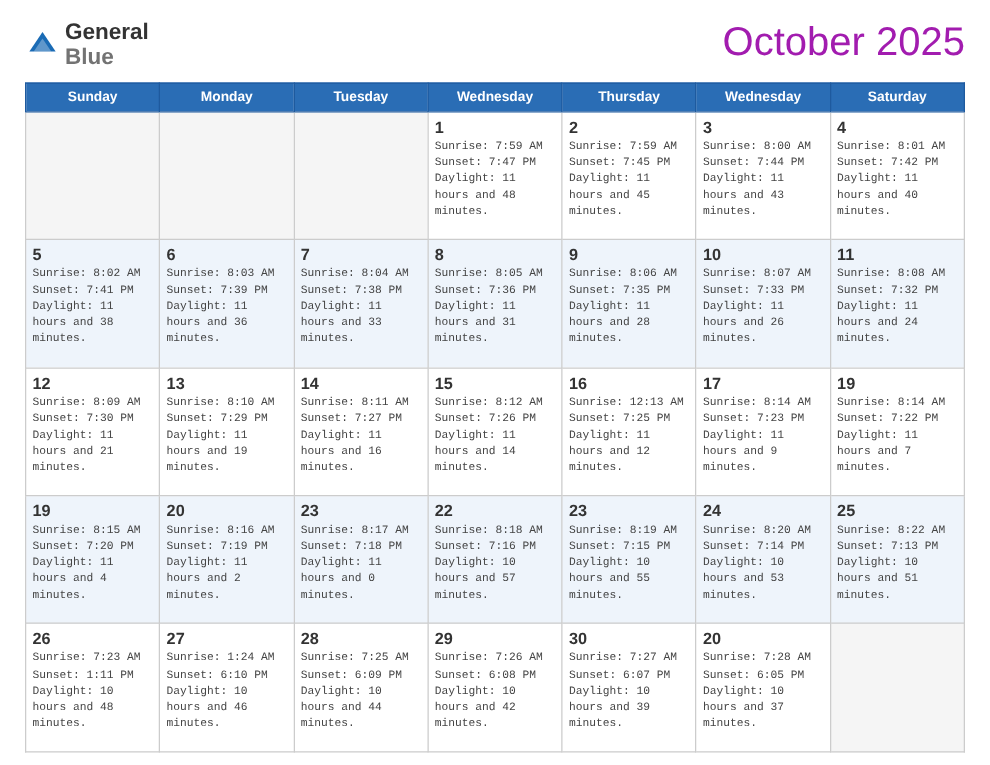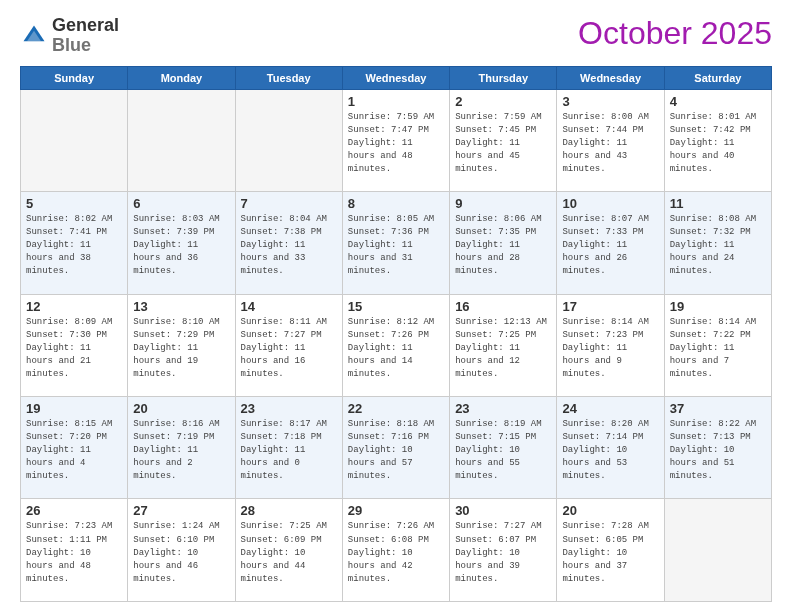--- a/index.html
+++ b/index.html
@@ -302,21 +302,21 @@
 and 55 minutes.</div>
           </td>
           <td>
             <span class="day-number">24</span>
             <div class="day-info">Sunrise: 8:20 AM
 Sunset: 7:14 PM
 Daylight: 10 hours
 and 53 minutes.</div>
           </td>
           <td>
-            <span class="day-number">37</span>
+            <span class="day-number">25</span>
             <div class="day-info">Sunrise: 8:22 AM
 Sunset: 7:13 PM
 Daylight: 10 hours
 and 51 minutes.</div>
           </td>
         </tr>
         <tr>
           <td>
             <span class="day-number">26</span>
             <div class="day-info">Sunrise: 7:23 AM

